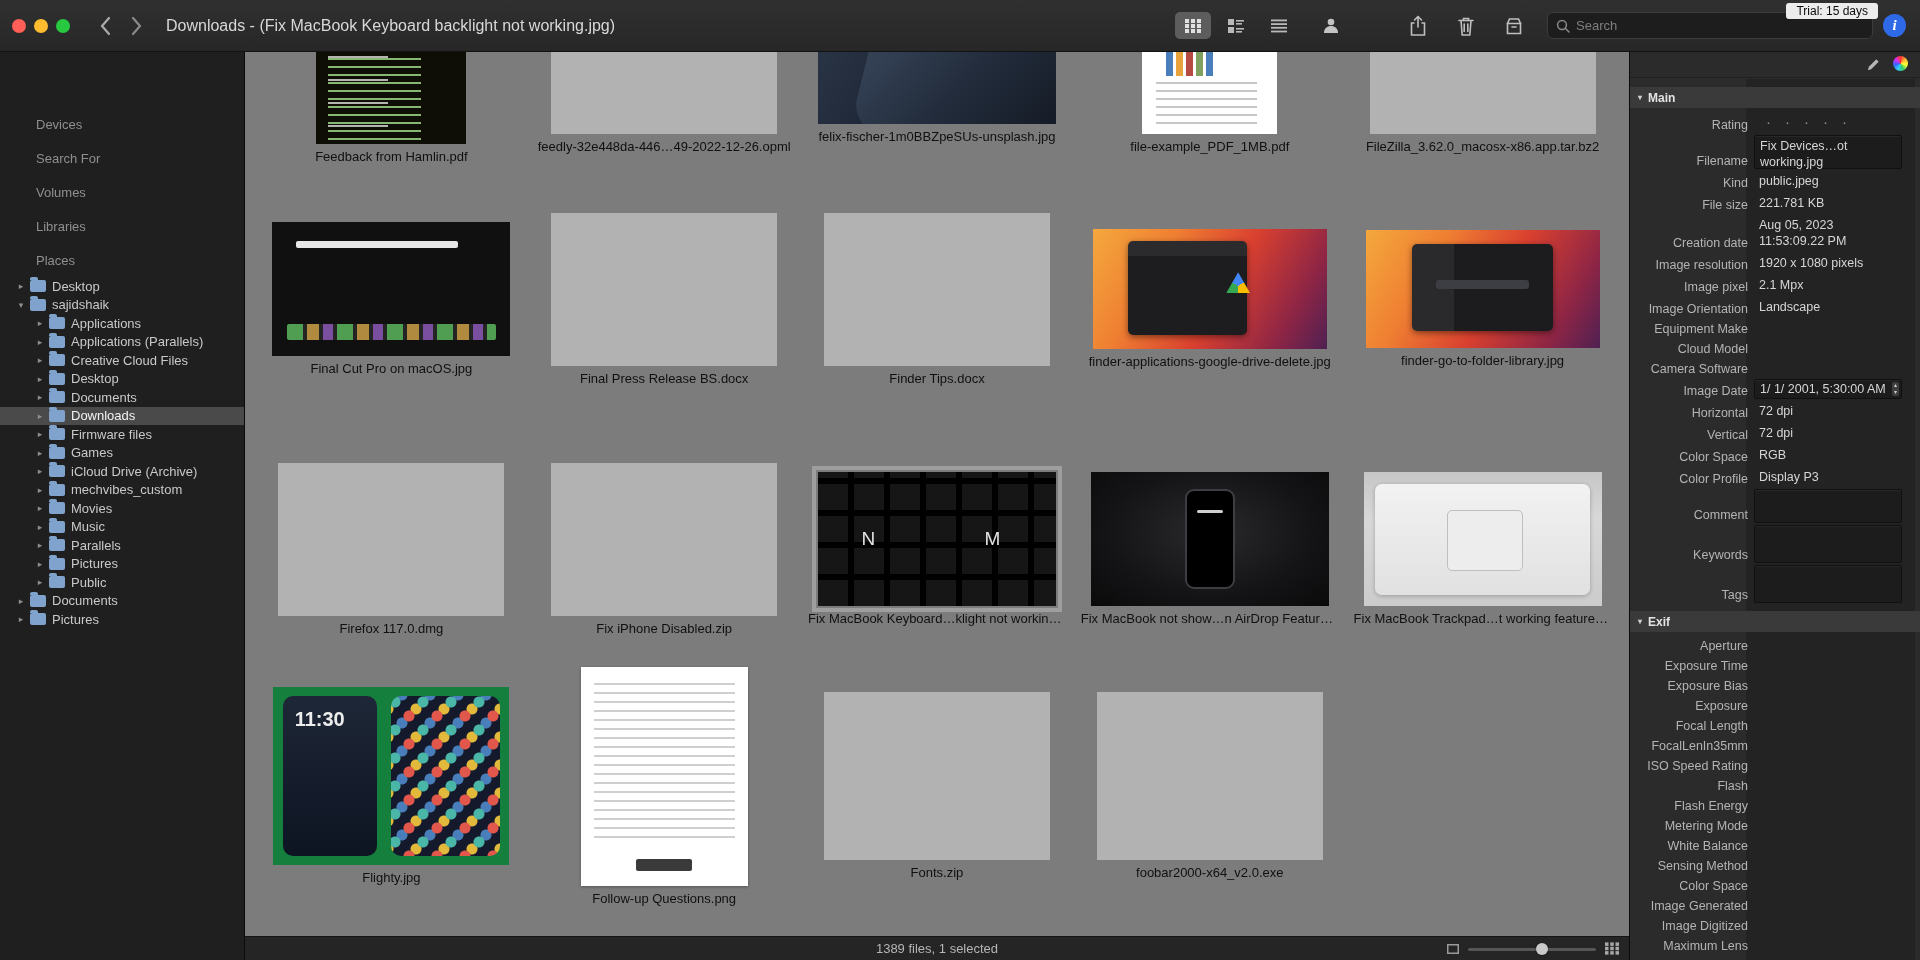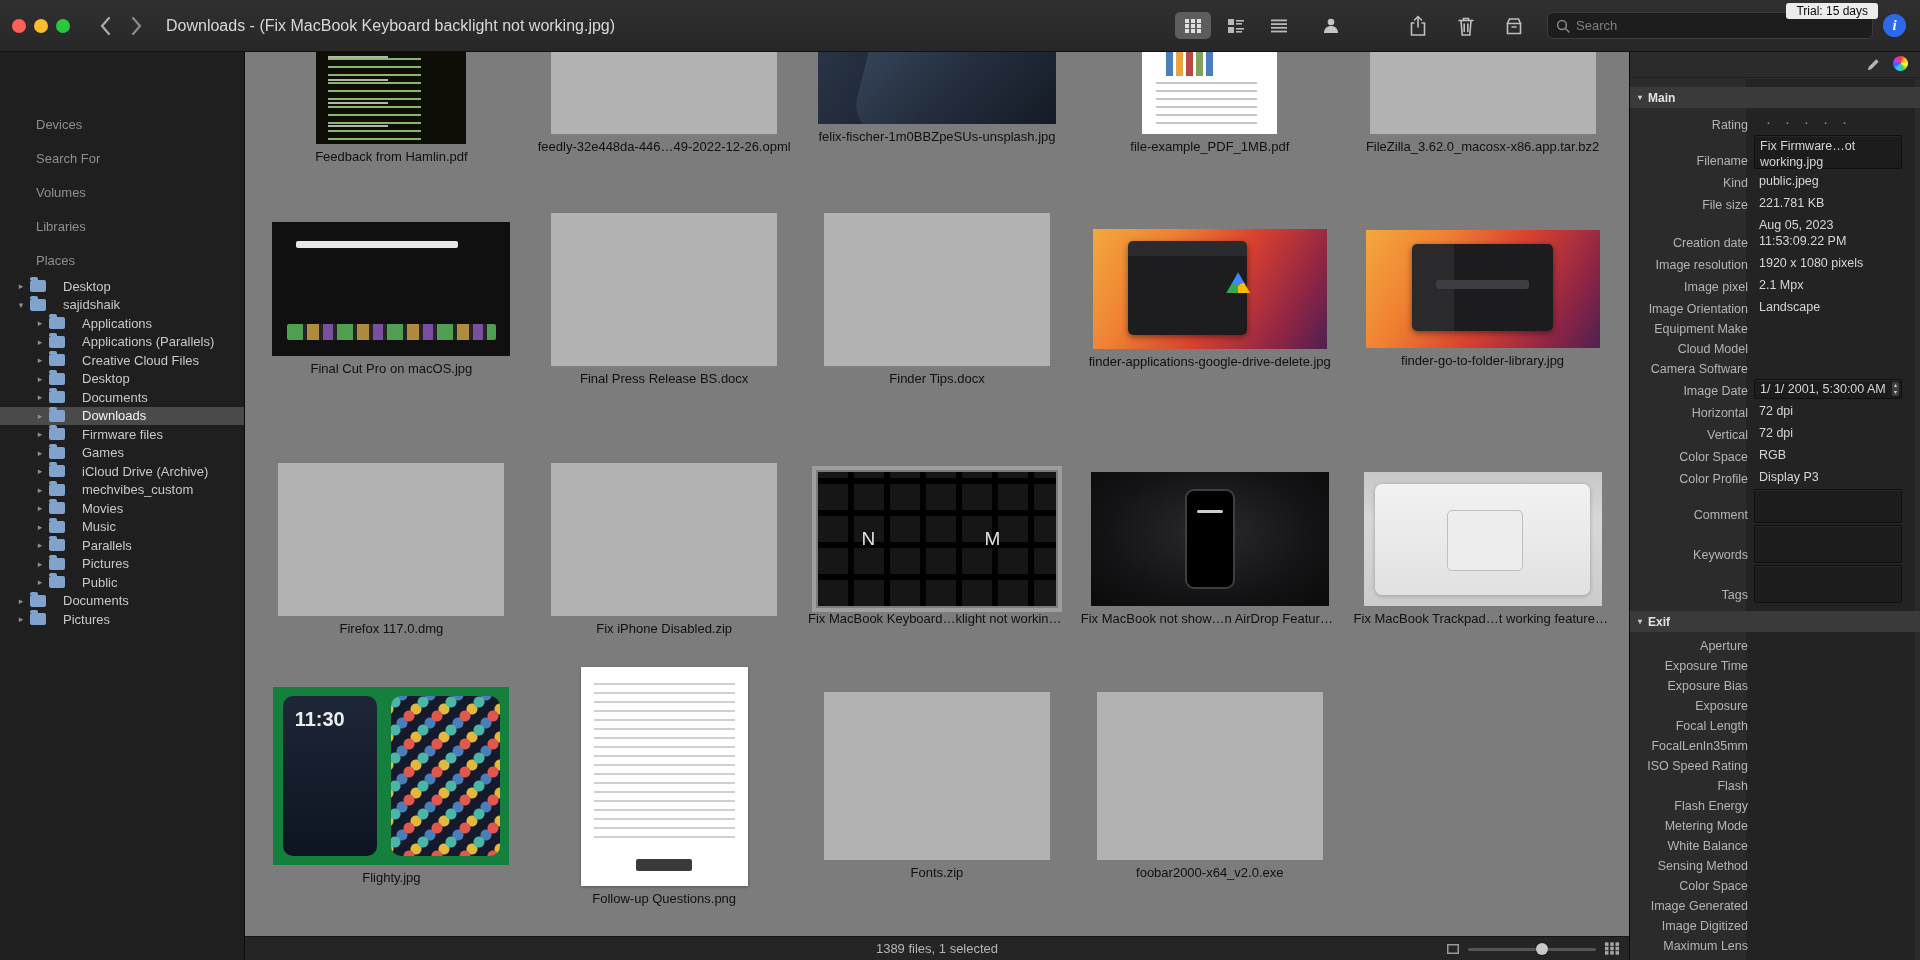--- a/index.html
+++ b/index.html
@@ -37,21 +37,21 @@
 
   
   #sidebar { position:absolute; top:52px; left:0; bottom:0; width:245px; background:#1f1f1f;
     border-right:1px solid #0b0b0b; color:#c9c9c9; font-size:13px; padding-top:55px; overflow:hidden; }
   .side-section { height:34px; display:flex; align-items:center; padding-left:36px; color:#8f8f8f; }
   .tree-row { height:18.5px; display:flex; align-items:center; white-space:nowrap; }
   .tree-row.selected { background:#4a4a4a; color:#f2f2f2; }
   .disclosure { width:14px; text-align:center; color:#8e8e8e; font-size:9px; flex:none; }
   .folder-icon { width:16px; height:12px; background:#7fa3cc; border-radius:2px; position:relative; flex:none; margin-left:2px; }
   .folder-icon::before { content:""; position:absolute; top:-3px; left:0; width:8px; height:3px; background:#7fa3cc; border-radius:2px 2px 0 0; }
-  .tree-label { margin-left:17px; overflow:hidden; text-overflow:ellipsis; }
+  .tree-label { margin-left:6px; overflow:hidden; text-overflow:ellipsis; }
 
   
   #content { position:absolute; top:52px; left:245px; right:291px; bottom:24px; background:#7c7c7c; overflow:hidden; }
   #grid { padding:0 10px; }
   .grid-row { display:grid; grid-template-columns:repeat(5,1fr); align-items:center; justify-items:center; }
   .grid-row.row1 { height:214px; margin-top:-100px; }
   .grid-row.row2 { height:186px; margin-top:40px; }
   .grid-row.row3 { height:184px; margin-top:65px; }
   .grid-row.row4 { height:240px; margin-top:25px; }
   .cell { display:flex; flex-direction:column; align-items:center; gap:5px; max-width:270px; }
@@ -515,21 +515,21 @@
         <div class="insp-section-header">
           <span class="chev">▾</span>
           <span>Main</span>
         </div>
         <div class="insp-row kind-rating">
           <div class="row-label">Rating</div>
           <div class="row-value"><span class="dot">·</span><span class="dot">·</span><span class="dot">·</span><span class="dot">·</span><span class="dot">·</span></div>
         </div>
         <div class="insp-row kind-edit">
           <div class="row-label">Filename</div>
-          <div class="row-value">Fix Firmware…ot working.jpg</div>
+          <div class="row-value">Fix Devices…ot working.jpg</div>
         </div>
         <div class="insp-row kind-text">
           <div class="row-label">Kind</div>
           <div class="row-value">public.jpeg</div>
         </div>
         <div class="insp-row kind-text">
           <div class="row-label">File size</div>
           <div class="row-value">221.781 KB</div>
         </div>
         <div class="insp-row kind-text">

